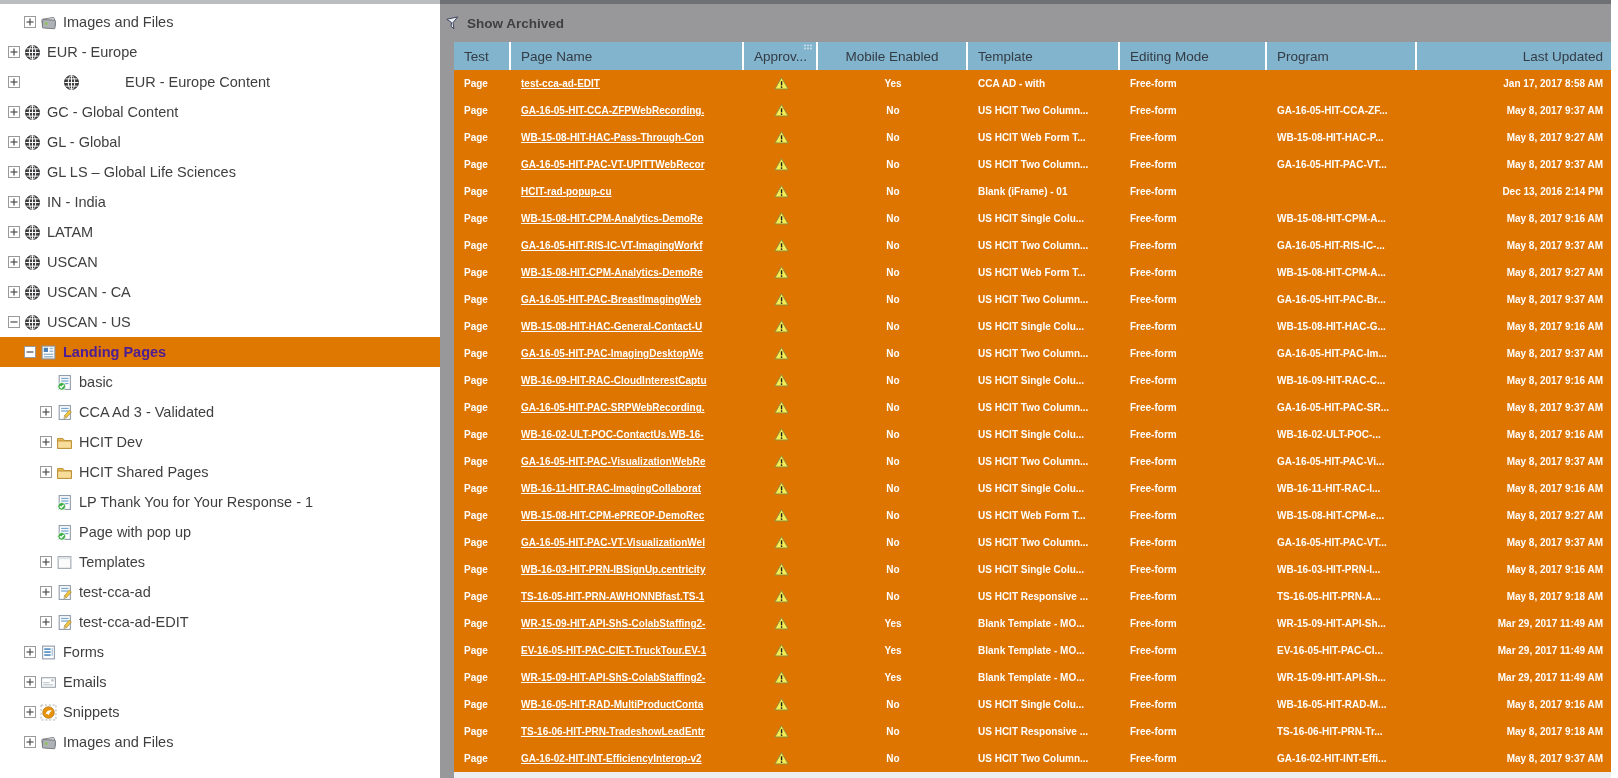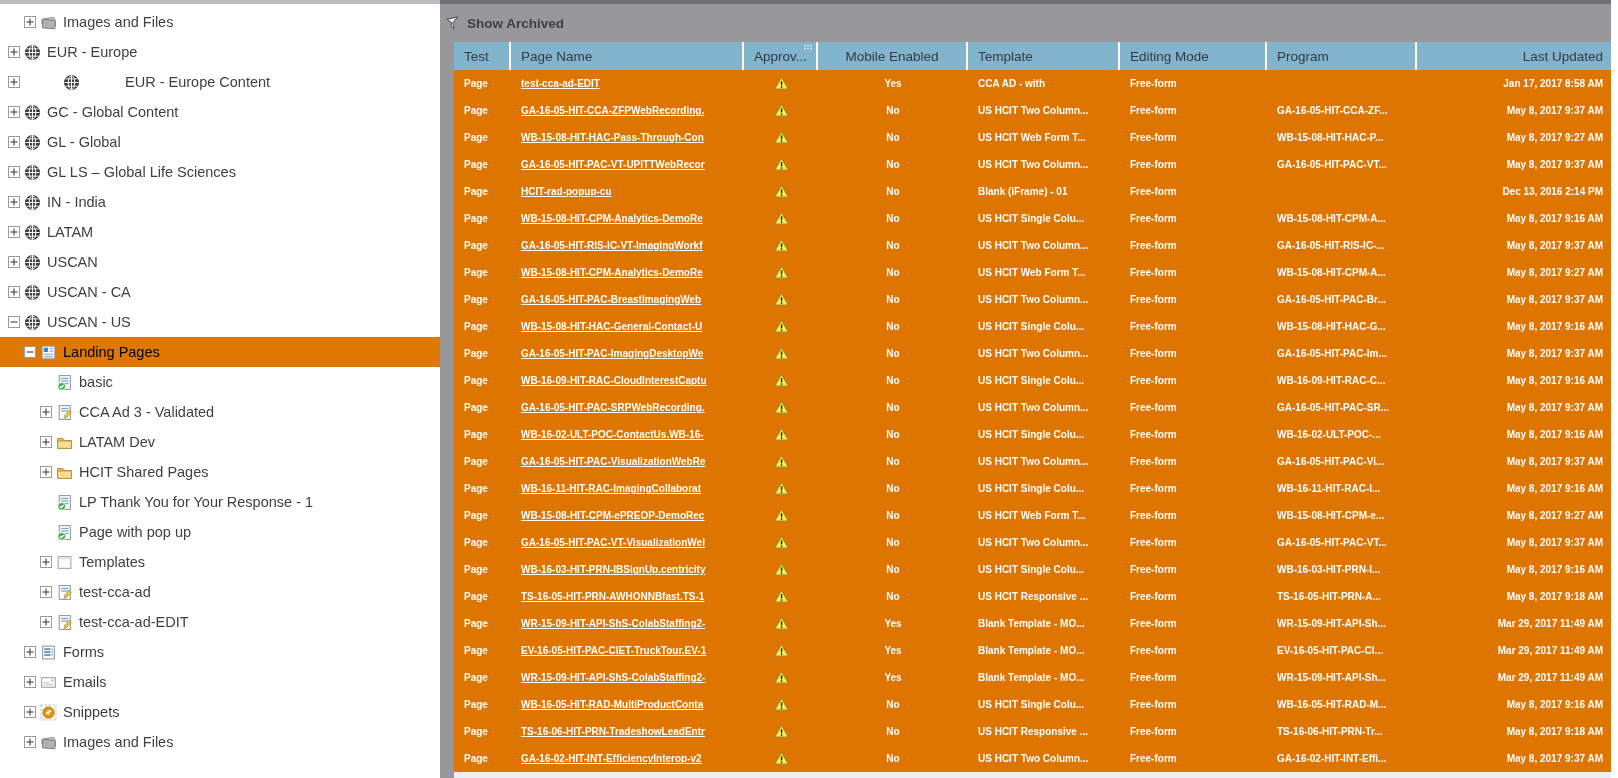--- a/index.html
+++ b/index.html
@@ -20,21 +20,21 @@
   }
   .tree-item{
     height:30px;display:flex;align-items:center;white-space:nowrap;
     font-size:14.5px;color:var(--tree_text,#3f3f3f);cursor:pointer;
   }
   .tree-item .expander{width:12px;height:12px;flex:0 0 12px;margin-right:4px;display:inline-flex;}
   .tree-item.exp-none .expander svg{visibility:hidden;}
   .tree-item.exp-minus .exp-v{display:none;}
   .tree-icon{width:17px;height:17px;flex:0 0 17px;margin-right:6px;}
   .tree-item.selected{
-    background:var(--selected_accent,#DF7800);color:#000000;font-weight:normal;
+    background:var(--selected_accent,#DF7800);color:#4c1d95;font-weight:bold;
   }
 
   
   .right-panel{
     position:absolute;left:440px;top:4px;width:1171px;height:774px;
     background:var(--panel_gray,#98989B);
   }
   .toolbar{
     height:38px;display:flex;align-items:center;padding-left:5px;
     color:#404040;font-size:13.5px;font-weight:bold;
@@ -356,21 +356,21 @@
     <span class="expander">
       <svg viewBox="0 0 12 12" width="12" height="12">
         <rect x="0.5" y="0.5" width="11" height="11" fill="#fff" stroke="#9a9a9a"></rect>
         <line x1="2.5" y1="6" x2="9.5" y2="6" stroke="#4b4b4b" stroke-width="1.2"></line>
         <line class="exp-v" x1="6" y1="2.5" x2="6" y2="9.5" stroke="#4b4b4b" stroke-width="1.2"></line>
       </svg>
     </span>
     <svg class="tree-icon">
         <use href="#i-folder"></use>
       </svg>
-    <span class="tree-label">LATAM Dev</span>
+    <span class="tree-label">HCIT Dev</span>
   </div>
     <div class="tree-item exp-plus" style="padding-left: 40px;">
     <span class="expander">
       <svg viewBox="0 0 12 12" width="12" height="12">
         <rect x="0.5" y="0.5" width="11" height="11" fill="#fff" stroke="#9a9a9a"></rect>
         <line x1="2.5" y1="6" x2="9.5" y2="6" stroke="#4b4b4b" stroke-width="1.2"></line>
         <line class="exp-v" x1="6" y1="2.5" x2="6" y2="9.5" stroke="#4b4b4b" stroke-width="1.2"></line>
       </svg>
     </span>
     <svg class="tree-icon">

